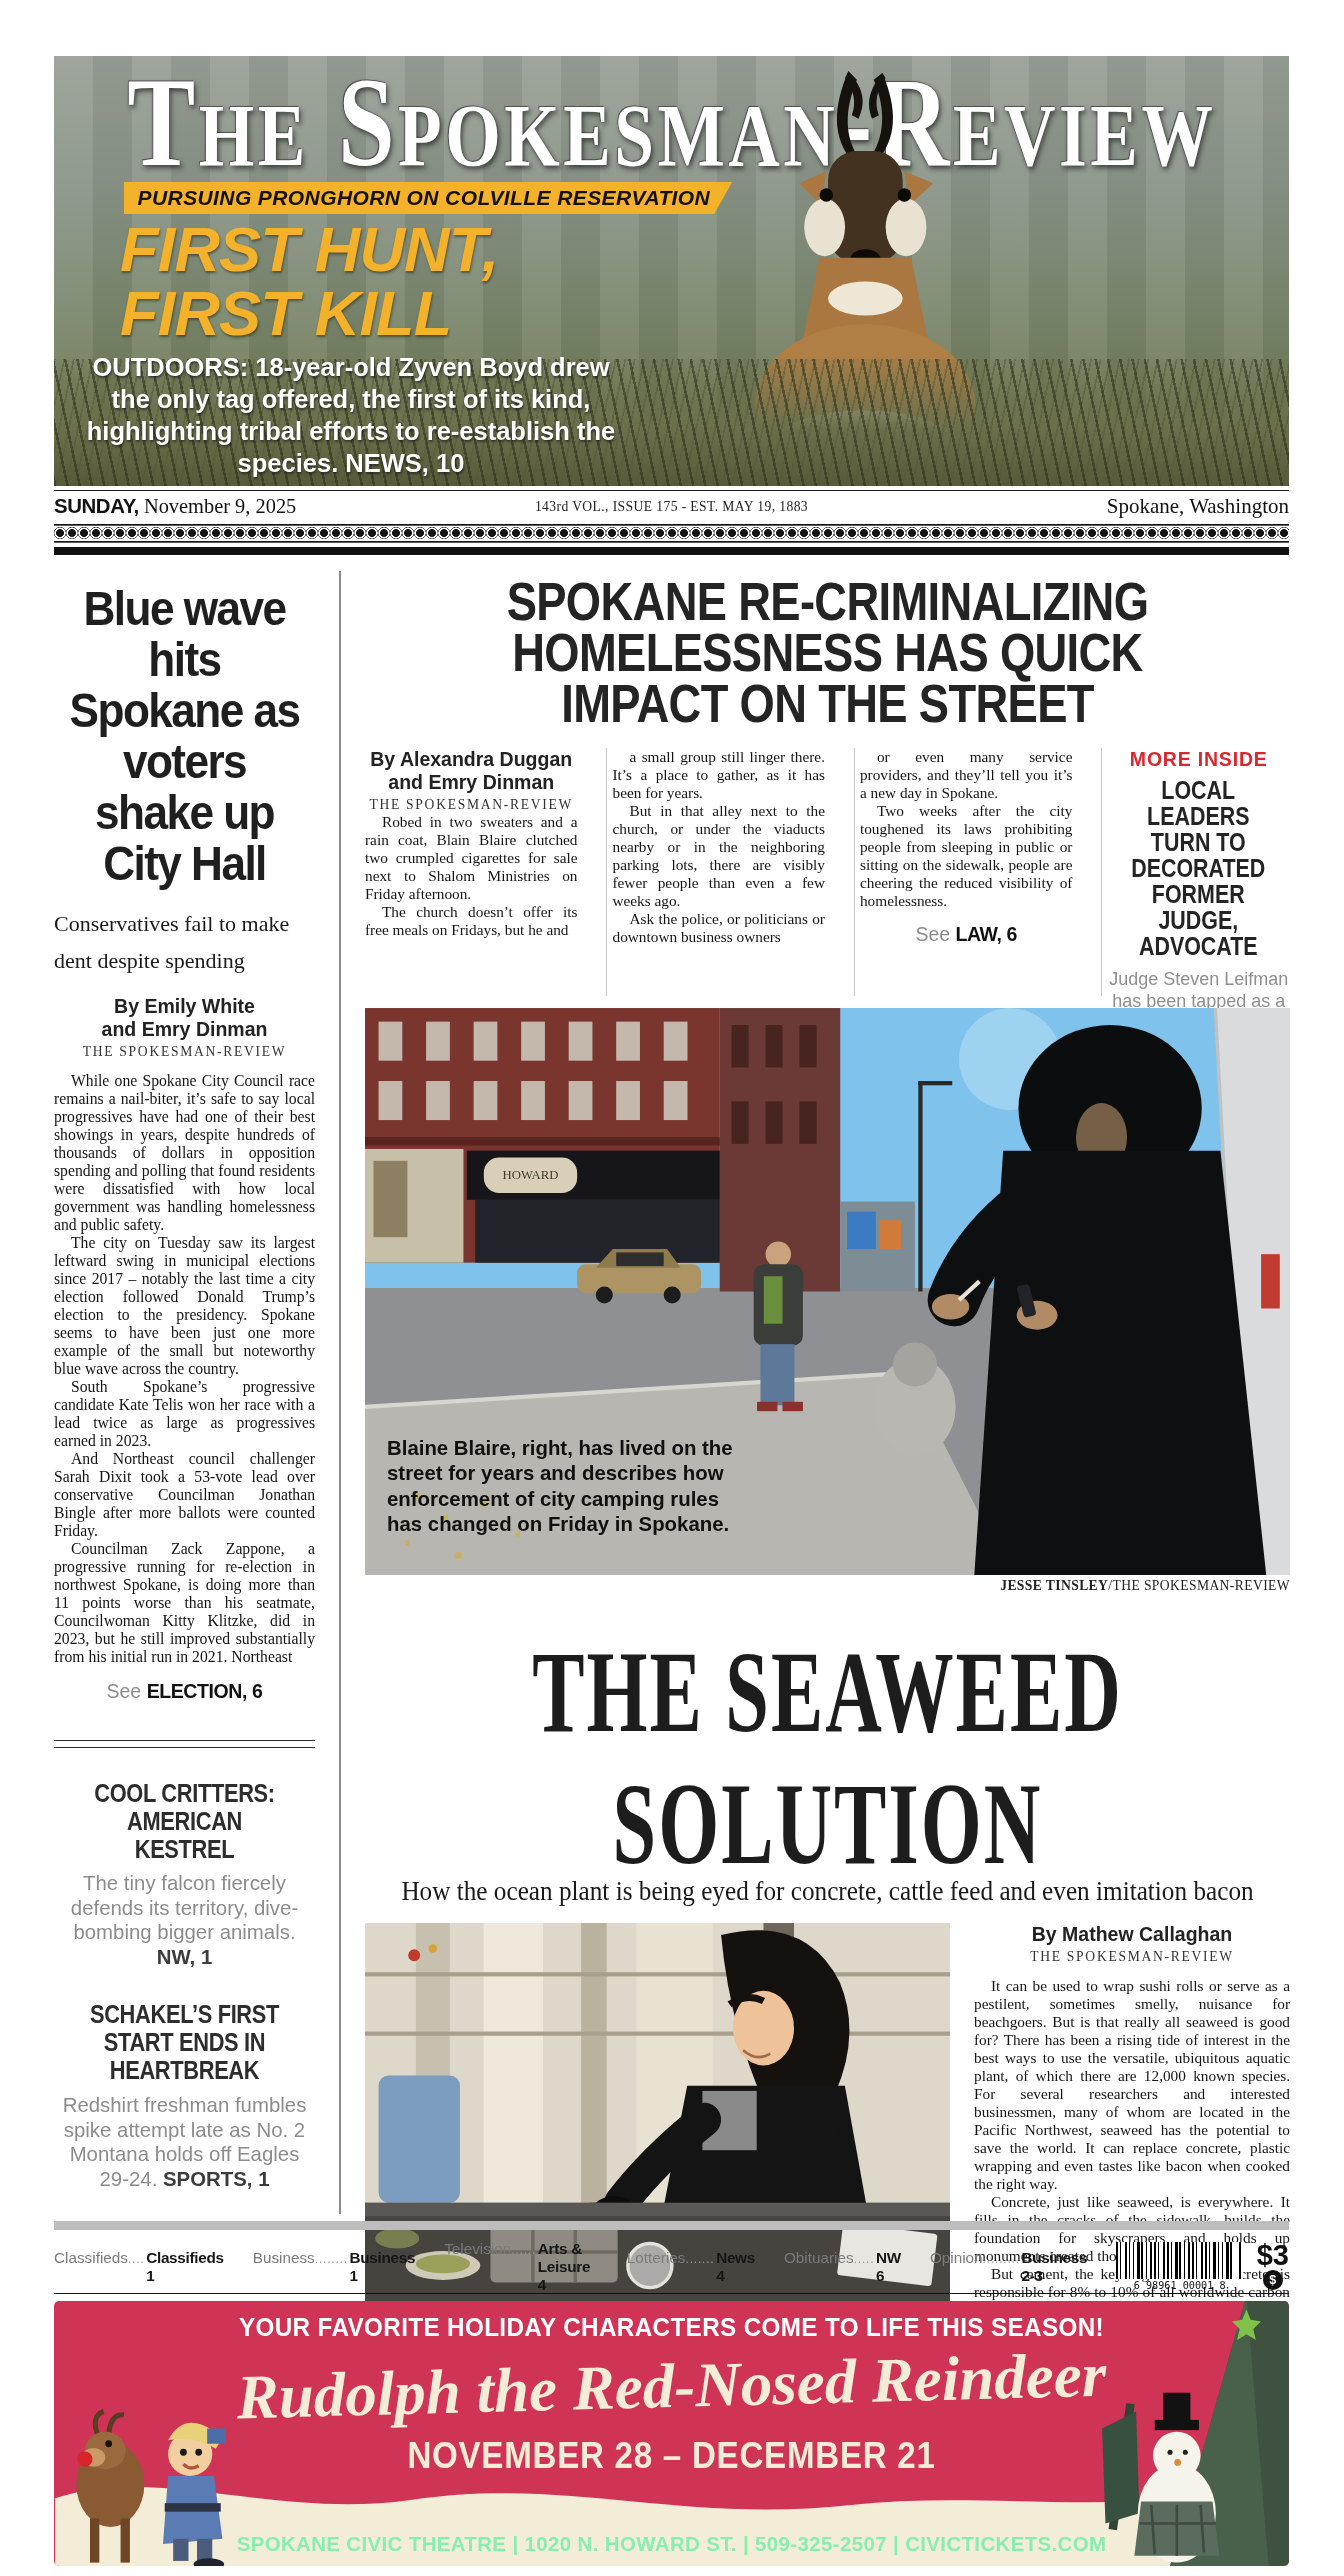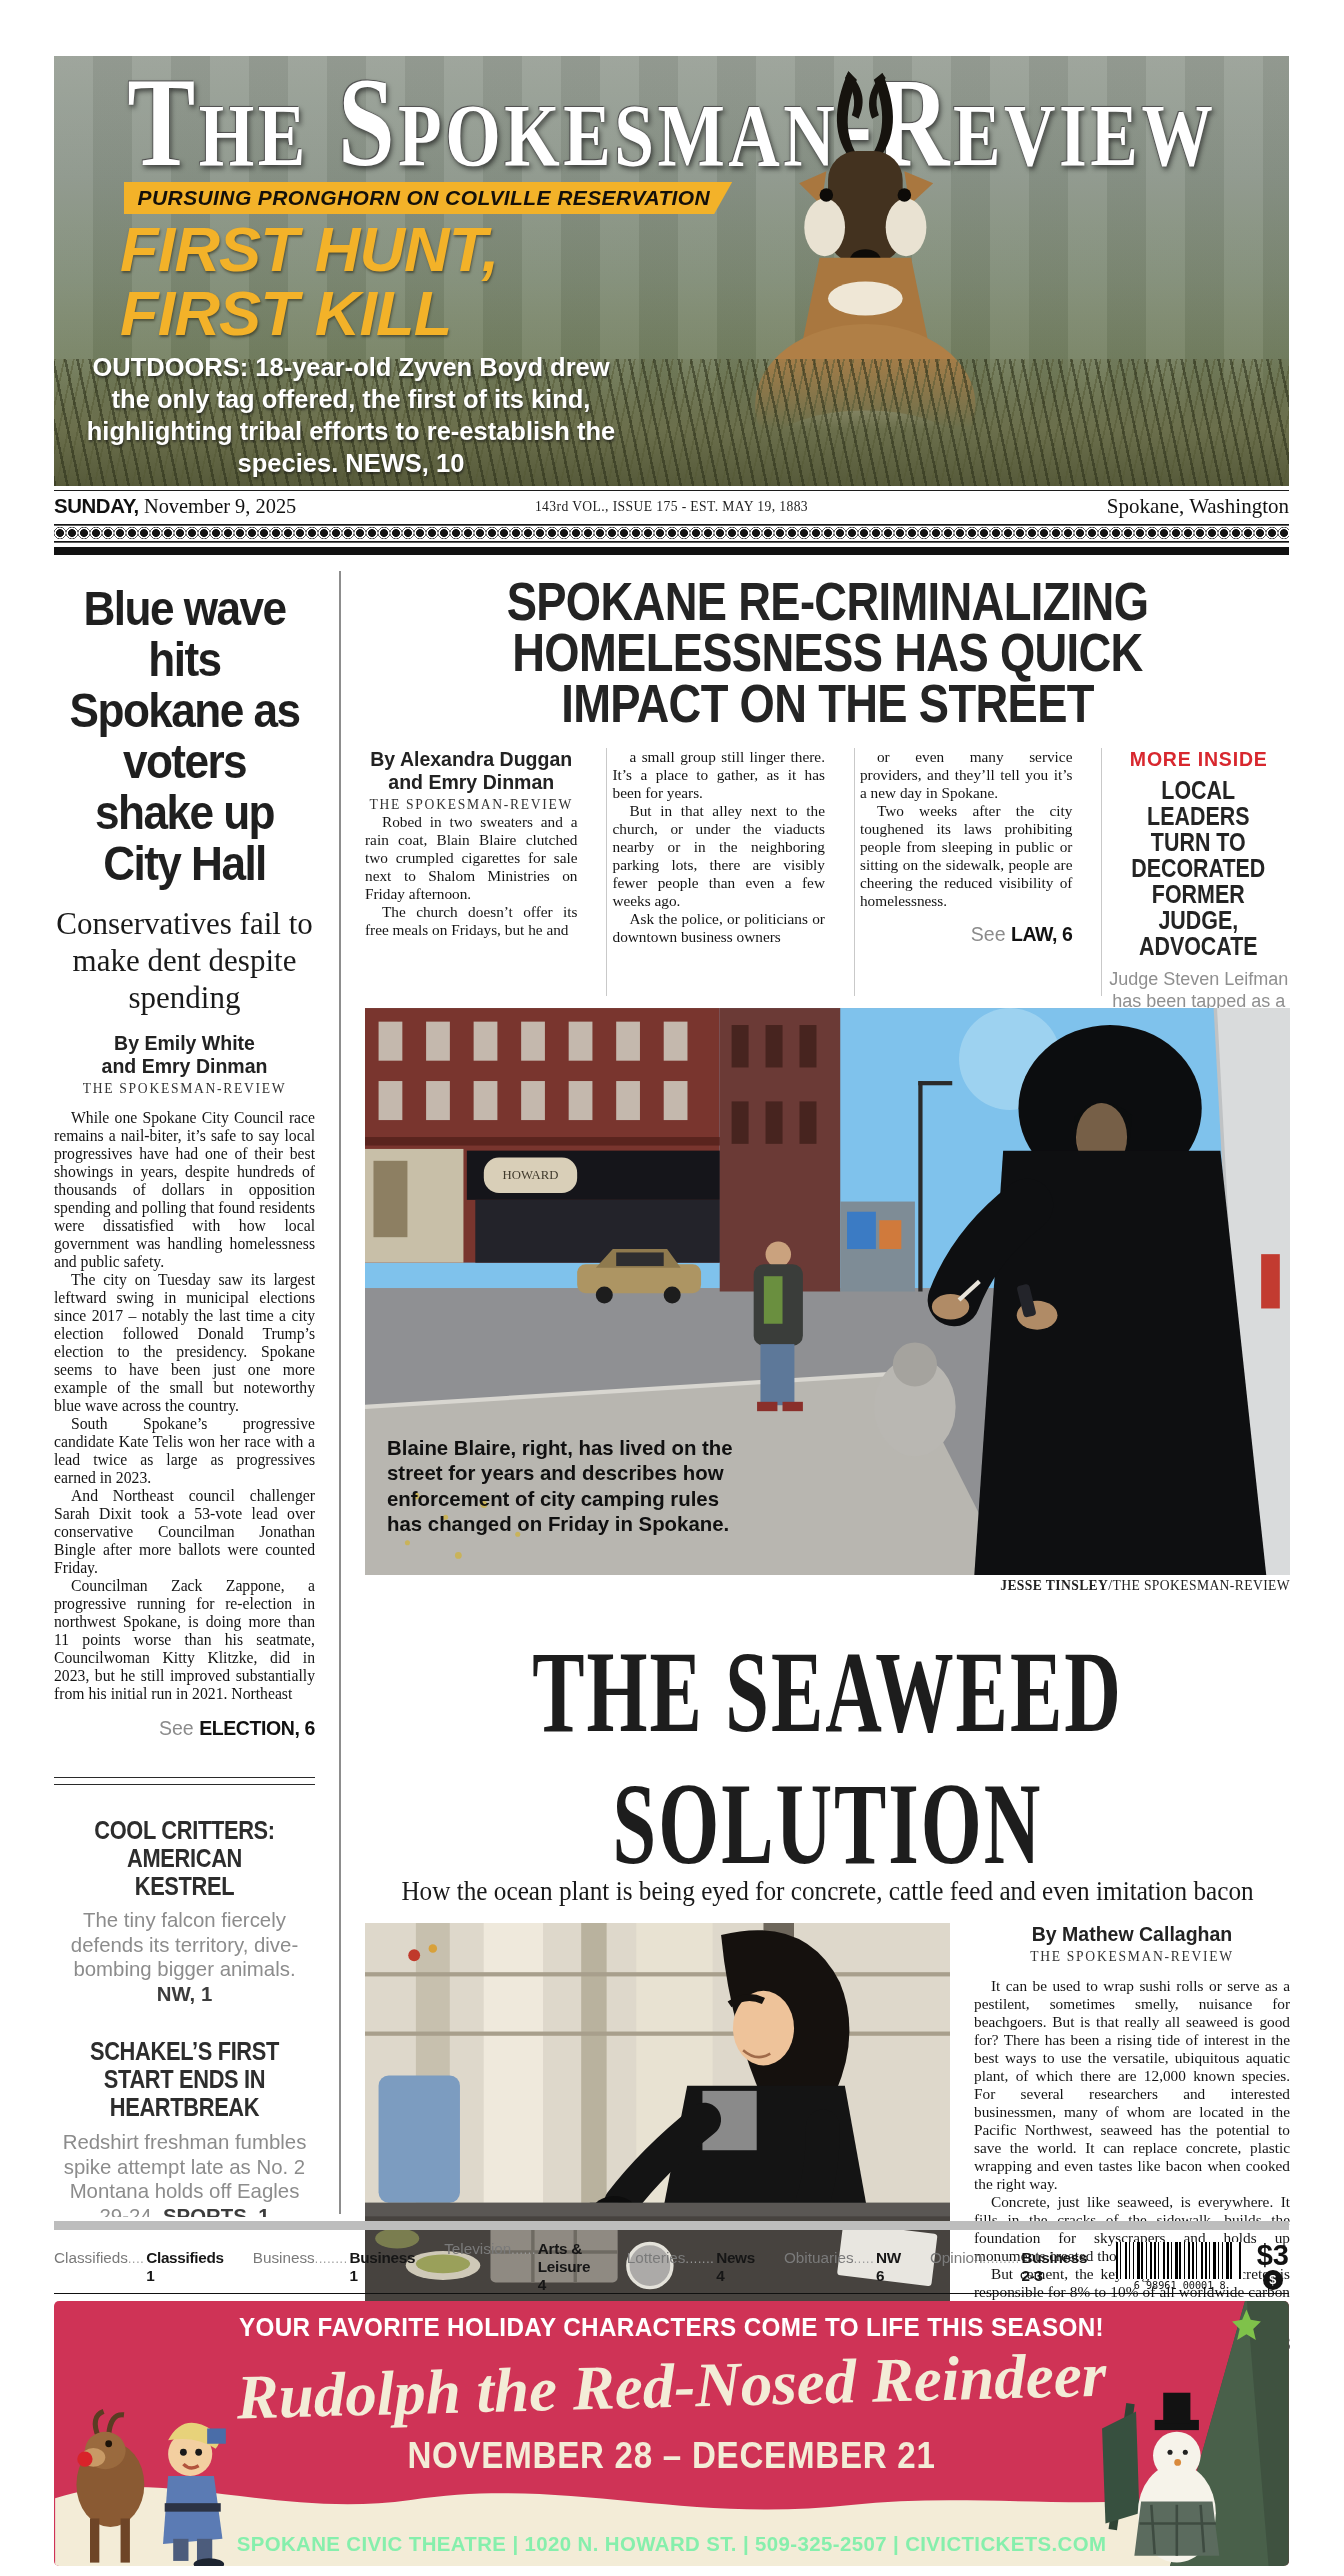--- a/index.html
+++ b/index.html
@@ -53,28 +53,28 @@
   
   .content{left:54px;top:568px;width:1235px;height:1649px;}
   .vrule{position:absolute;left:285px;top:3.4px;width:1.7px;height:1643px;background:#8d8d8d;}
   .leftcol{position:absolute;left:0;top:0;width:261px;height:1649px;overflow:hidden;}
   .main{position:absolute;left:311px;top:8px;width:925px;height:1649px;}
 
   .condense{display:block;transform:scaleX(.84);transform-origin:50% 50%;}
   .lc-head{margin-top:15.3px;text-align:center;font-family:"Liberation Sans",sans-serif;
     font-weight:800;font-size:48px;line-height:51px;letter-spacing:-1.7px;color:#1f1f1f;
     transform:scaleX(.92);transform-origin:50% 0;}
-  .lc-sub{margin-top:15.3px;text-align:center;font-size:31px;line-height:37px;color:#1a1a1a;}
+  .lc-sub{margin-top:15.3px;text-align:left;font-size:22px;line-height:37px;color:#1a1a1a;}
   .byline{margin-top:16px;text-align:center;font-family:"Liberation Sans",sans-serif;
     font-weight:bold;font-size:19.5px;line-height:23px;color:#222;}
   .org{text-align:center;font-family:"Liberation Serif",serif;font-weight:normal;
     font-size:13.6px;letter-spacing:1.7px;color:#333;margin-top:3.4px;}
   .body-copy{margin-top:12px;text-align:justify;font-size:15.7px;line-height:18px;color:#141414;}
   .body-copy p{margin:0;text-indent:17px;}
-  .jump{margin-top:13.6px;text-align:right;font-family:"Liberation Sans",sans-serif;font-size:19.5px;}
+  .jump{margin-top:13.6px;text-align:center;font-family:"Liberation Sans",sans-serif;font-size:19.5px;}
   .jump .see{color:#8b8b8b;}
   .jump b{color:#111;letter-spacing:-0.4px;}
   .dblrule{margin:37px 0 0 0;height:6px;border-top:1.7px solid #2a2a2a;border-bottom:1.7px solid #2a2a2a;}
 
   .brief{margin-top:31px;text-align:center;}
   .brief-h{font-family:"Liberation Sans",sans-serif;font-weight:800;font-size:26px;
     line-height:28px;color:#2d2d2d;letter-spacing:-0.4px;}
   .brief-t{margin-top:8.5px;font-family:"Liberation Sans",sans-serif;font-size:20.4px;
     line-height:24.6px;color:#8c8c8c;}
   .brief-t b{color:#3c3c3c;}

